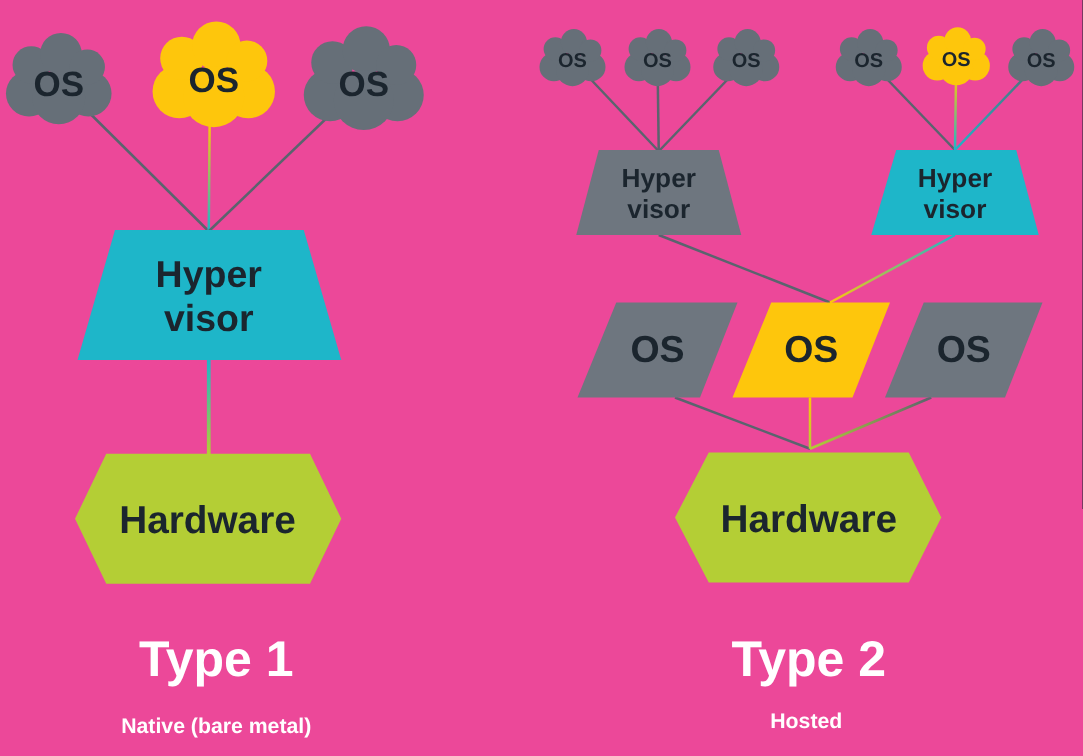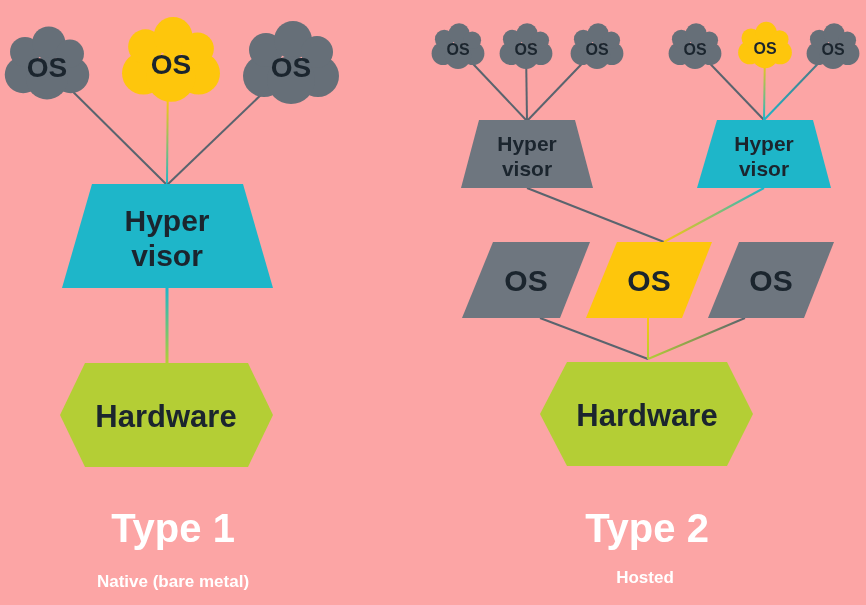--- a/index.html
+++ b/index.html
@@ -1,19 +1,19 @@
 <!DOCTYPE html>
 <html><head>
 <meta charset="utf-8">
 <style>
   html, body { margin: 0; padding: 0; background: #222d38; }
   .stage {
     position: relative;
     width: 866px; height: 605px;
-    background: #fca5a5;
+    background: #ec4899;
     overflow: hidden;
     font-family: "Liberation Sans", sans-serif;
   }
   svg text {
     font-family: "Liberation Sans", "DejaVu Sans", sans-serif;
     font-weight: 700;
     text-anchor: middle;
     dominant-baseline: central;
   }
   .t-cloud-big   { font-size: 28px; }

